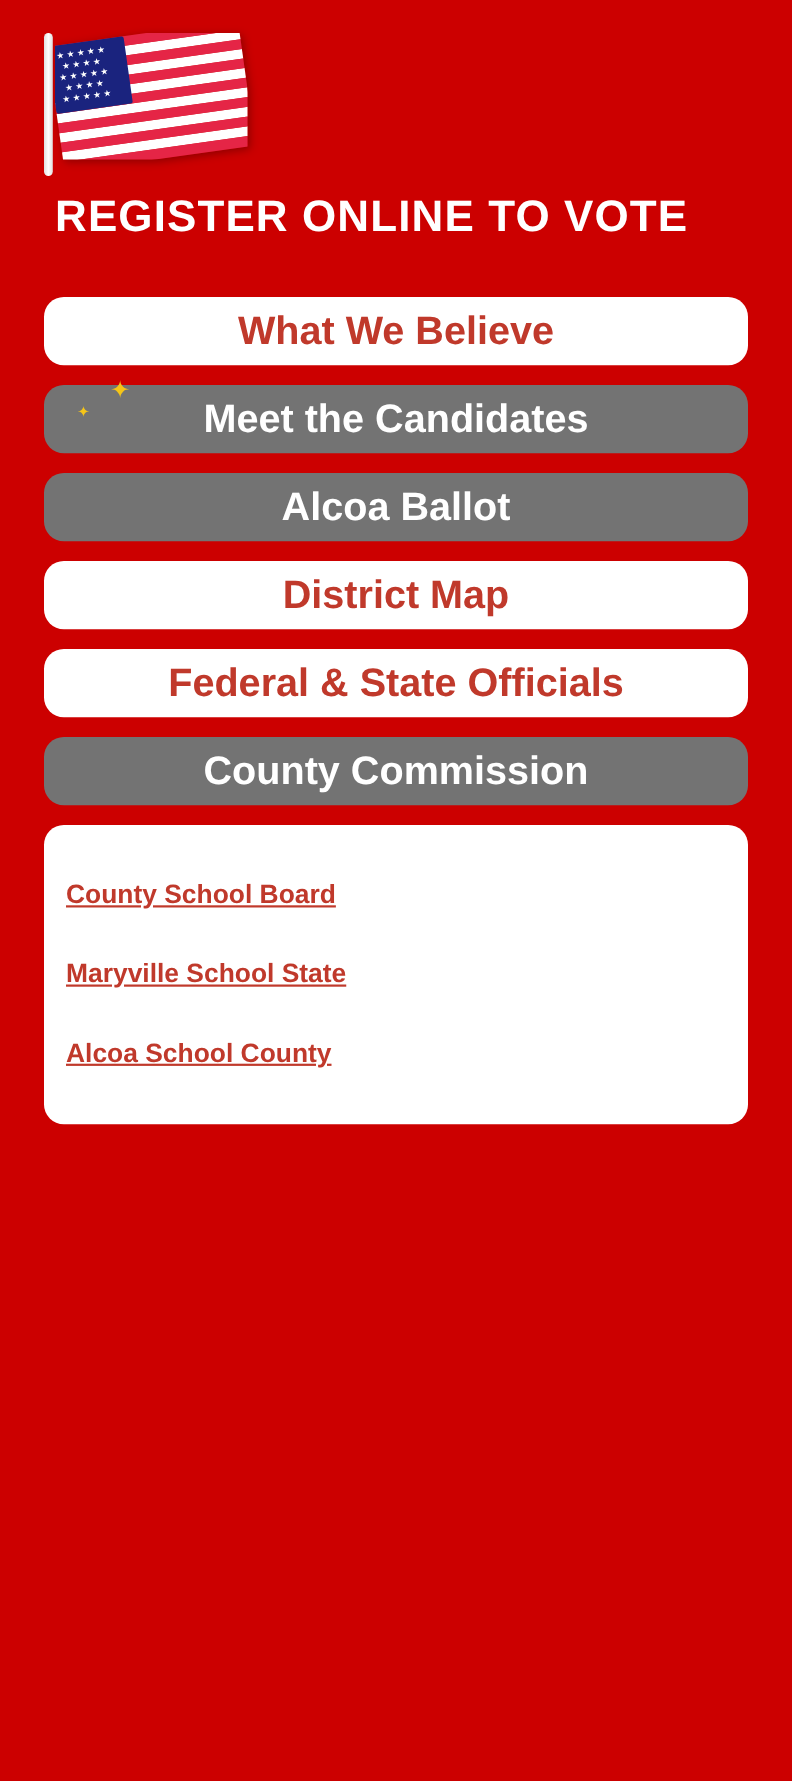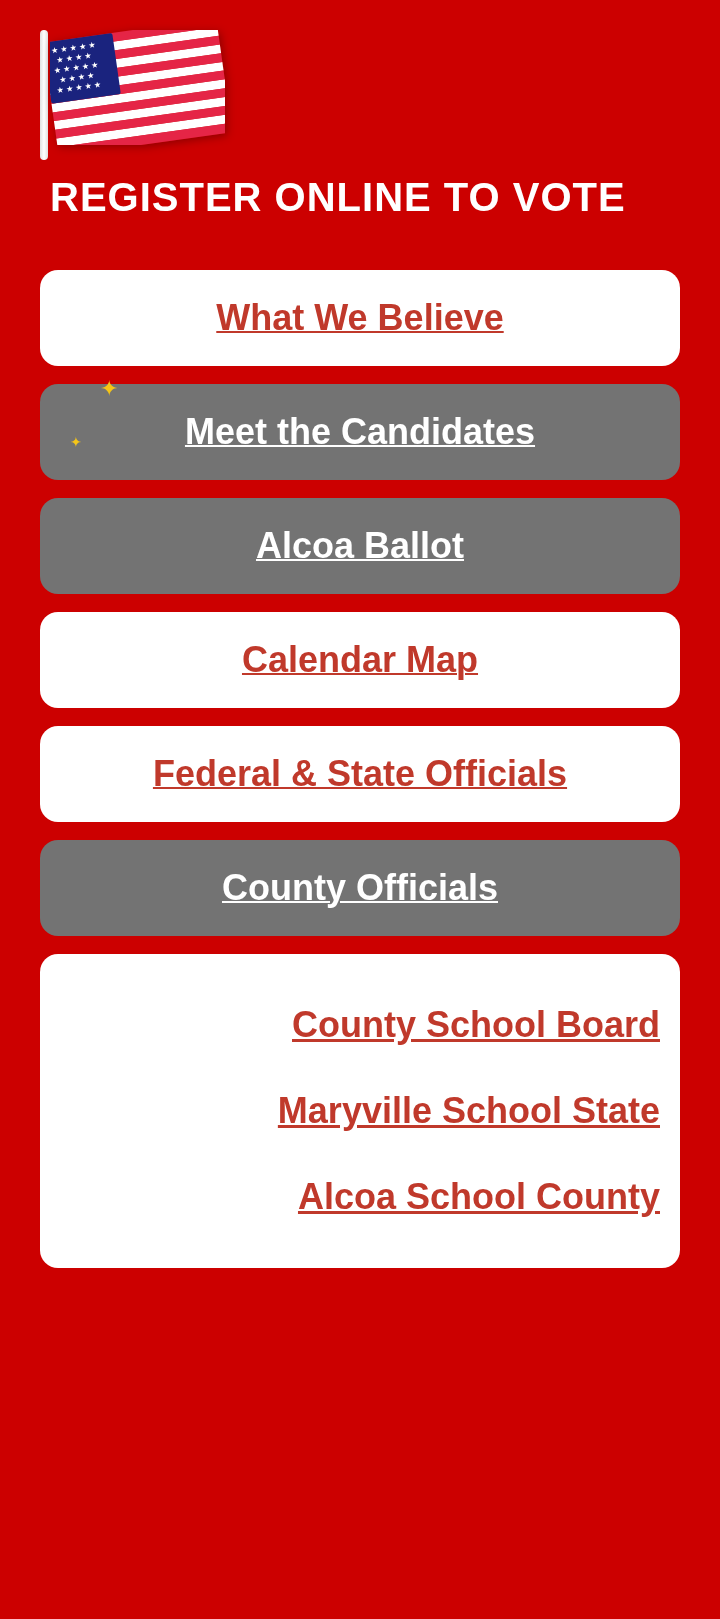--- a/index.html
+++ b/index.html
@@ -62,28 +62,27 @@
       background-color: #cc0000;
       padding: 20px 40px 40px 40px;
       display: flex;
       flex-direction: column;
       gap: 18px;
     }
 
     .menu-btn {
       display: block;
       width: 100%;
-      padding: 27px 20px;
+      padding: 10px 20px;
       border-radius: 18px;
       border: none;
       cursor: pointer;
       text-align: center;
       font-size: 36px;
       font-weight: 900;
-      text-decoration: underline;
       text-decoration-thickness: 2px;
       position: relative;
     }
 
     .menu-btn-white {
       background-color: #ffffff;
       color: #c0392b;
     }
 
     .menu-btn-dark {
@@ -117,24 +116,24 @@
       background-color: #ffffff;
       border-radius: 18px;
       padding: 28px 20px;
       display: flex;
       flex-direction: column;
       gap: 0px;
     }
 
     .last-white-card .menu-btn-white-item {
       color: #c0392b;
-      font-size: 36px;
+      font-size: 24px;
       font-weight: 900;
       text-decoration: underline;
-      text-align: right;
+      text-align: left;
       padding: 22px 0;
       cursor: pointer;
     }
   </style>
 </head>
 <body>
 
 <div class="header-section">
   <div class="flag-container">
     <div class="flag-pole"></div>
@@ -187,30 +186,30 @@
     </button>
     <span class="sparkle-bottom">✦</span>
   </div>
 
 
   <button class="menu-btn menu-btn-dark">
     <span>Alcoa Ballot</span>
   </button>
 
   <button class="menu-btn menu-btn-white">
-    <span>Calendar Map</span>
+    <span>District Map</span>
   </button>
 
 
   <button class="menu-btn menu-btn-white">
     <span>Federal &amp; State Officials</span>
   </button>
 
   <button class="menu-btn menu-btn-dark">
-    <span>County Officials</span>
+    <span>County Commission</span>
   </button>
 
   <div class="last-white-card">
     <div class="menu-btn-white-item">
       <span>County School Board</span>
     </div>
     <div class="menu-btn-white-item">
       <span>Maryville School State</span>
     </div>
     <div class="menu-btn-white-item">

